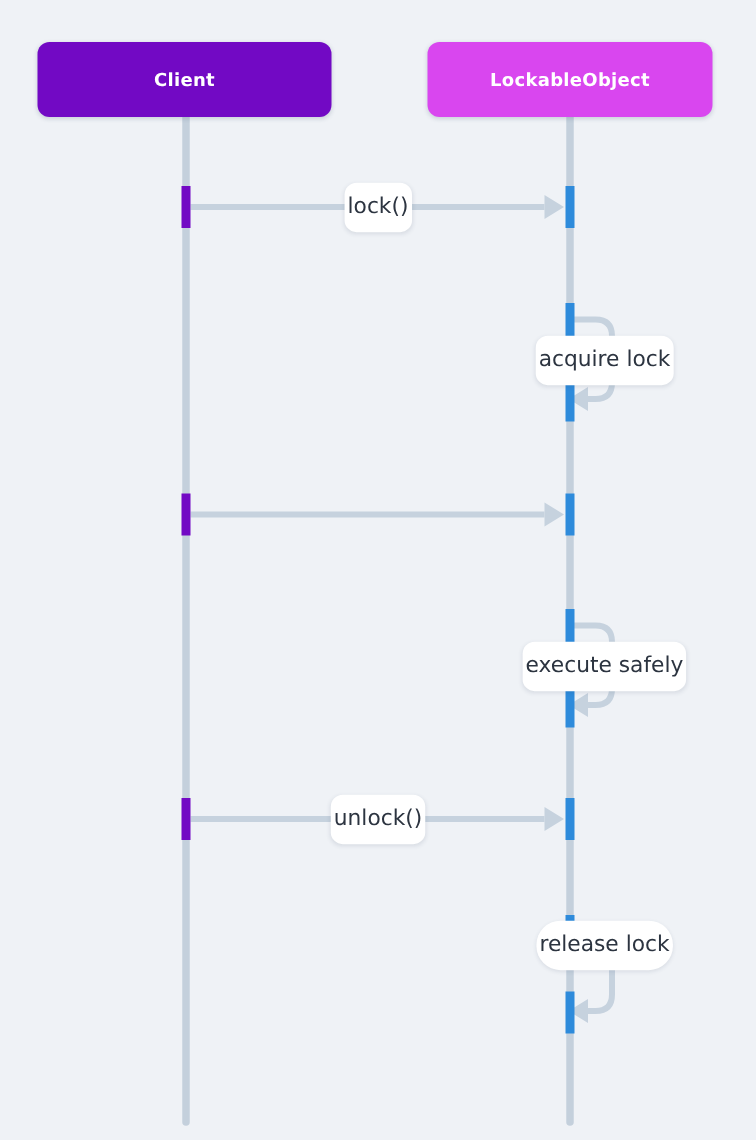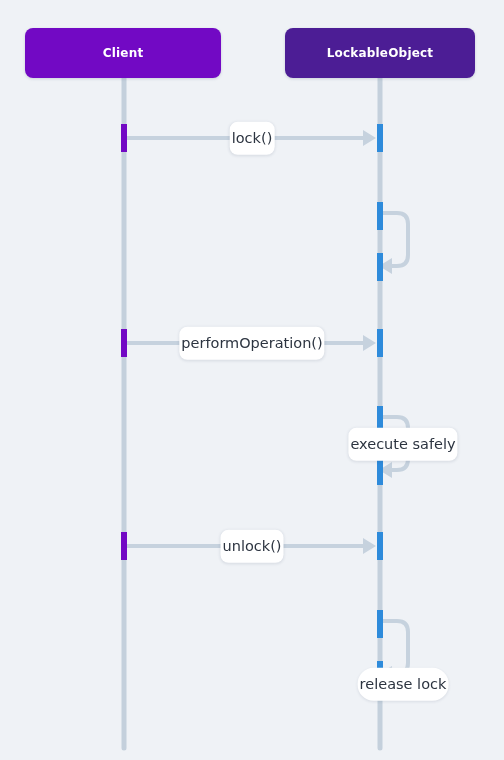--- a/index.html
+++ b/index.html
@@ -112,38 +112,38 @@
     <rect x="377" y="457" width="6" height="28" fill="#2e8bdb"></rect>
     <rect x="377" y="532" width="6" height="28" fill="#2e8bdb"></rect>
     <rect x="377" y="610" width="6" height="28" fill="#2e8bdb"></rect>
     <rect x="377" y="661" width="6" height="28" fill="#2e8bdb"></rect>
   </svg>
 
   <div class="participant" style="left:25px; top:28px; width:196px; height:50px; background:#7209c4;">
     <span>Client</span>
   </div>
 
-  <div class="participant" style="left:285px; top:28px; width:190px; height:50px; background:#4c1d95;">
+  <div class="participant" style="left:285px; top:28px; width:190px; height:50px; background:#d946ef;">
     <span>LockableObject</span>
   </div>
 
   <div class="msg-label" style="left:252px; top:138px;">
     <span>lock()</span>
   </div>
 
+  <div class="msg-label selfmsg" style="left:403px; top:240px;">
+    <span>acquire lock</span>
+  </div>
 
-  <div class="msg-label" style="left:252px; top:343px;">
-    <span>performOperation()</span>
-  </div>
 
   <div class="msg-label selfmsg" style="left:403px; top:444px;">
     <span>execute safely</span>
   </div>
 
   <div class="msg-label" style="left:252px; top:546px;">
     <span>unlock()</span>
   </div>
 
-  <div class="msg-label selfmsg" style="left:403px; top:684px;border-radius:16px;">
+  <div class="msg-label selfmsg" style="left:403px; top:630px;border-radius:16px;">
     <span>release lock</span>
   </div>
 
 </div>
 
 </body></html>

